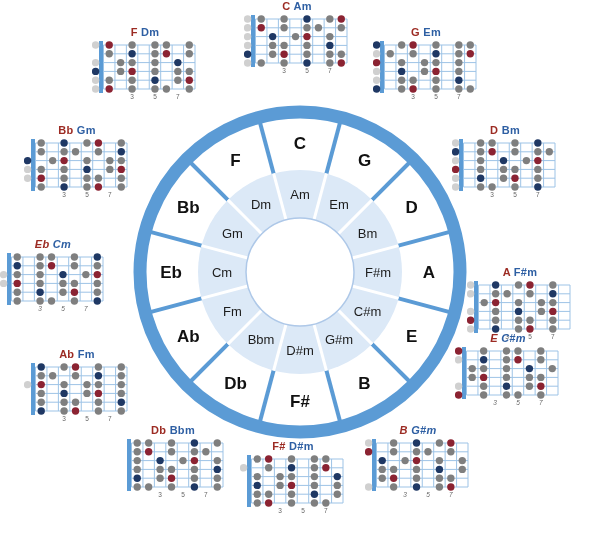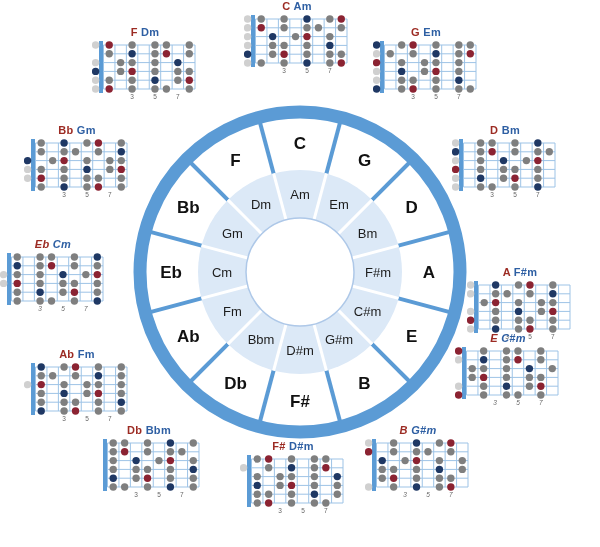--- a/index.html
+++ b/index.html
@@ -430,21 +430,21 @@
           <circle cx="28.65625" cy="42.2" r="3.7" fill="#7f7f7f"></circle>
           <circle cx="51.53125" cy="42.2" r="3.7" fill="#7f7f7f"></circle>
           <circle cx="74.40625" cy="42.2" r="3.7" fill="#1f3864"></circle>
           <circle cx="97.28125" cy="42.2" r="3.7" fill="#7f7f7f"></circle>
           <circle cx="17.21875" cy="51" r="3.7" fill="#7f7f7f"></circle>
           <circle cx="28.65625" cy="51" r="3.7" fill="#8b2332"></circle>
           <circle cx="51.53125" cy="51" r="3.7" fill="#7f7f7f"></circle>
           <circle cx="74.40625" cy="51" r="3.7" fill="#7f7f7f"></circle>
           <circle cx="85.84375" cy="51" r="3.7" fill="#7f7f7f"></circle>
         </svg></div>
-      <div class="fb" style="left: 96px; top: 424px;"><div class="fb-label"><span class="maj">Db</span> <span class="min">Bbm</span></div><svg width="106" height="63" viewBox="0 0 106 63">
+      <div class="fb" style="left: 120px; top: 424px;"><div class="fb-label"><span class="maj">Db</span> <span class="min">Bbm</span></div><svg width="106" height="63" viewBox="0 0 106 63">
           <line x1="11.5" y1="7" x2="103" y2="7" stroke="#9dc3e6" stroke-width="1"></line>
           <line x1="11.5" y1="15.8" x2="103" y2="15.8" stroke="#9dc3e6" stroke-width="1"></line>
           <line x1="11.5" y1="24.6" x2="103" y2="24.6" stroke="#9dc3e6" stroke-width="1"></line>
           <line x1="11.5" y1="33.400000000000006" x2="103" y2="33.400000000000006" stroke="#9dc3e6" stroke-width="1"></line>
           <line x1="11.5" y1="42.2" x2="103" y2="42.2" stroke="#9dc3e6" stroke-width="1"></line>
           <line x1="11.5" y1="51" x2="103" y2="51" stroke="#9dc3e6" stroke-width="1"></line>
           <line x1="11.5" y1="7" x2="11.5" y2="51" stroke="#9dc3e6" stroke-width="1"></line>
           <line x1="22.9375" y1="7" x2="22.9375" y2="51" stroke="#9dc3e6" stroke-width="1"></line>
           <line x1="34.375" y1="7" x2="34.375" y2="51" stroke="#9dc3e6" stroke-width="1"></line>
           <line x1="45.8125" y1="7" x2="45.8125" y2="51" stroke="#9dc3e6" stroke-width="1"></line>

